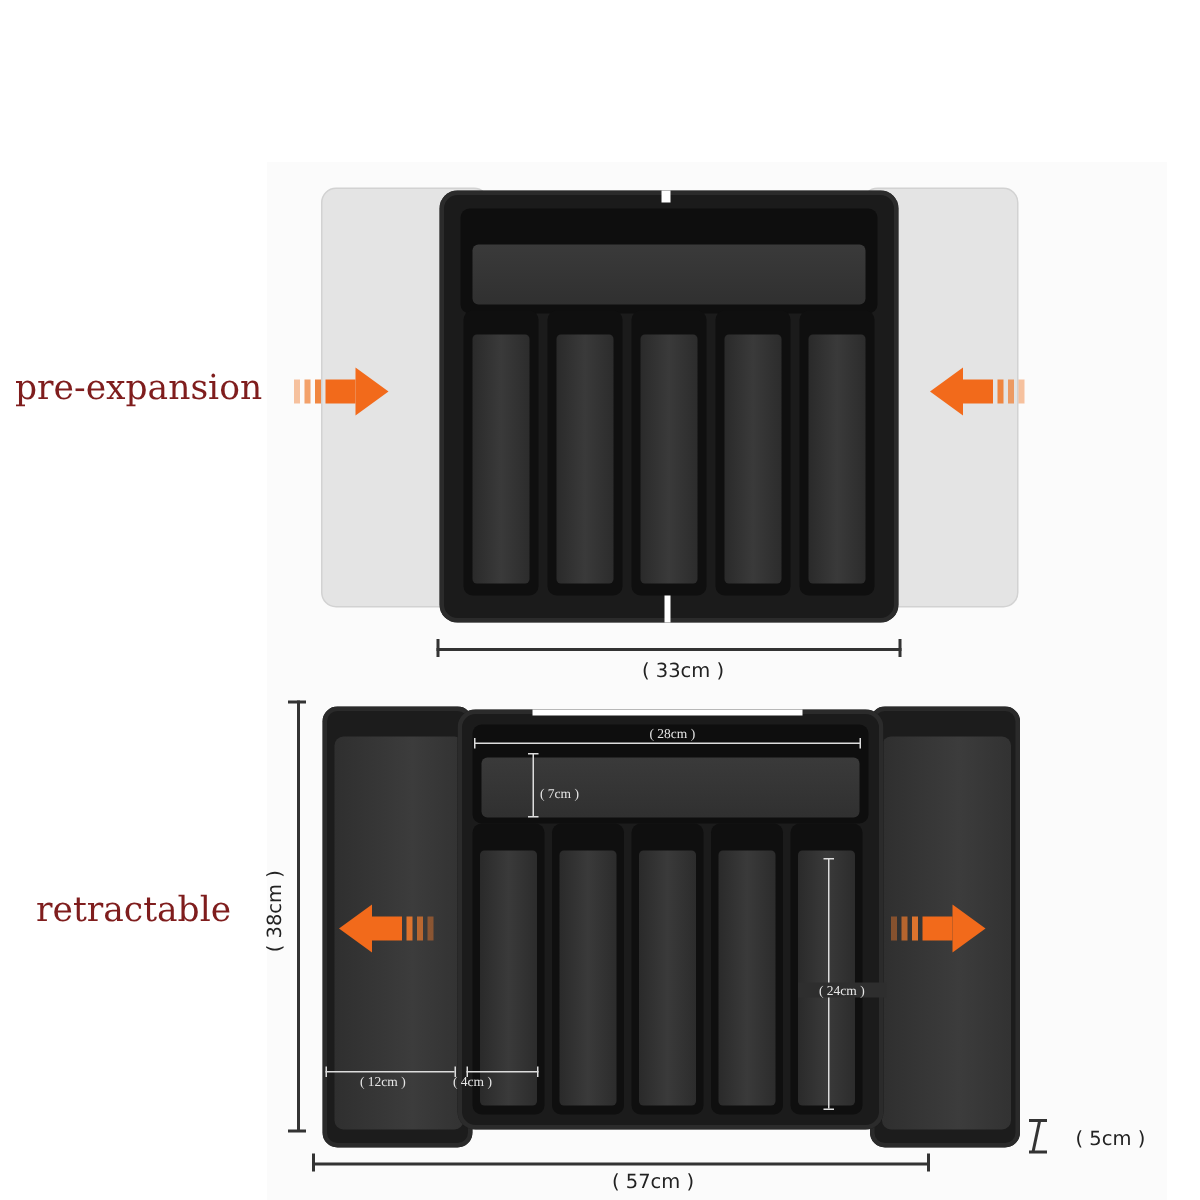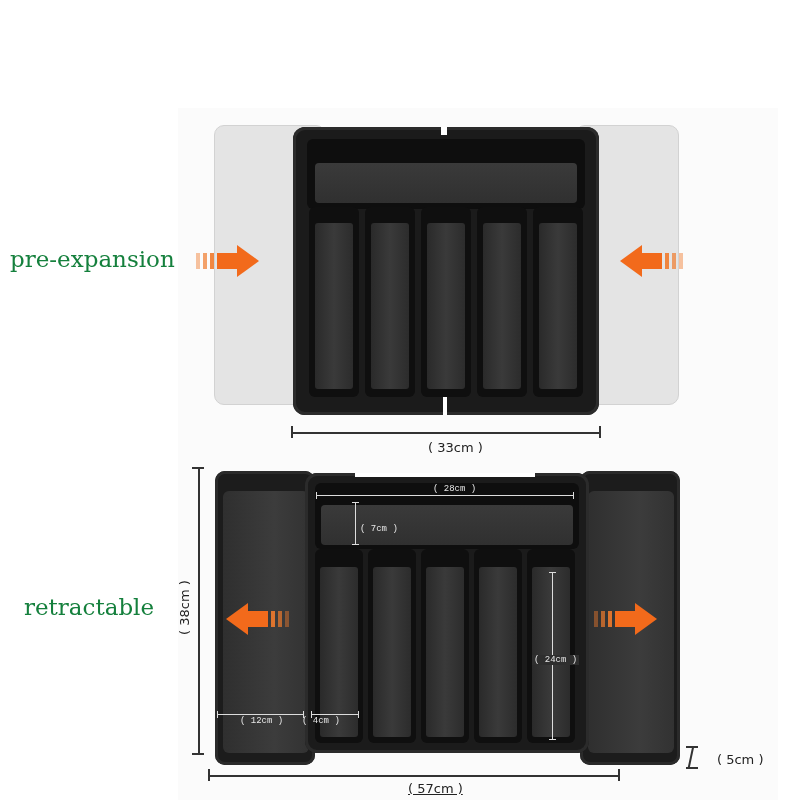--- a/index.html
+++ b/index.html
@@ -1,20 +1,20 @@
 <!DOCTYPE html>
 <html><head>
 <meta charset="utf-8">
 <style>
   html,body{margin:0;padding:0;}
   body{width:800px;height:800px;background:#ffffff;position:relative;overflow:hidden;font-family:"DejaVu Sans",sans-serif;}
   .bg-panel{position:absolute;left:178px;top:108px;width:600px;height:692px;background:#fbfbfb;}
-  .serif-label{position:absolute;font-family:"DejaVu Serif","Liberation Serif",serif;font-size:23px;color:#15803d;}
+  .serif-label{position:absolute;font-family:"DejaVu Serif","Liberation Serif",serif;font-size:23px;color:#7f1d1d;}
   .dim{position:absolute;font-family:"DejaVu Sans",sans-serif;font-size:13px;color:#222;white-space:nowrap;}
-  .dim-light{position:absolute;font-family:Liberation Mono, monospace;font-size:9px;color:#e6e6e6;white-space:nowrap;text-align:center;}
+  .dim-light{position:absolute;font-family:Liberation Serif, serif;font-size:9px;color:#e6e6e6;white-space:nowrap;text-align:center;}
   .line-h{position:absolute;height:1.5px;background:#333;}
   .line-v{position:absolute;width:1.5px;background:#333;}
   .tick-v{position:absolute;width:1.5px;height:12px;background:#333;}
   .tick-h{position:absolute;height:1.5px;width:12px;background:#333;}
   .wline-h{position:absolute;height:1px;background:#ddd;}
   .wline-v{position:absolute;width:1px;background:#ddd;}
   .wtick-v{position:absolute;width:1px;height:7px;background:#ddd;}
   .wtick-h{position:absolute;height:1px;width:7px;background:#ddd;}
   
   .ghost-wing{position:absolute;background:#e4e4e4;border:1px solid #d2d2d2;border-radius:10px;}
@@ -129,21 +129,21 @@
   <span class="dim-light" style="left:433px;top:484px;">( 28cm )</span>
 
   <div class="wline-v" style="left:355px;top:502px;height:42px;"></div>
   <div class="wtick-h" style="left:352px;top:502px;"></div>
   <div class="wtick-h" style="left:352px;top:544px;"></div>
   <span class="dim-light" style="left:360px;top:524px;">( 7cm )</span>
 
   <div class="wline-v" style="left:552px;top:572px;height:167px;"></div>
   <div class="wtick-h" style="left:549px;top:572px;"></div>
   <div class="wtick-h" style="left:549px;top:739px;"></div>
-  <span class="dim-light" style="left:532px;top:655px;background:#2e2e2e;padding:0 2px;">( 24cm )</span>
+  <span class="dim-light" style="left:532px;top:655px;background:#2e2e2e;padding:0 14px;">( 24cm )</span>
 
   <div class="wline-h" style="left:217px;top:714px;width:86px;"></div>
   <div class="wtick-v" style="left:217px;top:711px;"></div>
   <div class="wtick-v" style="left:303px;top:711px;"></div>
   <span class="dim-light" style="left:240px;top:716px;">( 12cm )</span>
 
   <div class="wline-h" style="left:311px;top:714px;width:48px;"></div>
   <div class="wtick-v" style="left:311px;top:711px;"></div>
   <div class="wtick-v" style="left:358px;top:711px;"></div>
   <span class="dim-light" style="left:302px;top:716px;">( 4cm )</span>
@@ -166,19 +166,19 @@
   </div>
 
   <div class="line-v" style="left:198px;top:467px;height:287px;"></div>
   <div class="tick-h" style="left:192px;top:467px;"></div>
   <div class="tick-h" style="left:192px;top:753px;"></div>
   <span class="dim" style="left:154px;top:600px;transform:rotate(-90deg);transform-origin:center;width:60px;text-align:center;">( 38cm )</span>
 
   <div class="line-h" style="left:208px;top:775px;width:411px;"></div>
   <div class="tick-v" style="left:208px;top:769px;"></div>
   <div class="tick-v" style="left:618px;top:769px;"></div>
-  <span class="dim" style="left:408px;top:781px;text-decoration:underline;">( 57cm )</span>
+  <span class="dim" style="left:408px;top:781px;">( 57cm )</span>
 
   <div class="line-v" style="left:690px;top:746px;height:22px;transform:rotate(12deg);"></div>
   <div class="tick-h" style="left:686px;top:746px;"></div>
   <div class="tick-h" style="left:686px;top:767px;"></div>
   <span class="dim" style="left:717px;top:752px;">( 5cm )</span>
 </div>
 
 </body></html>

